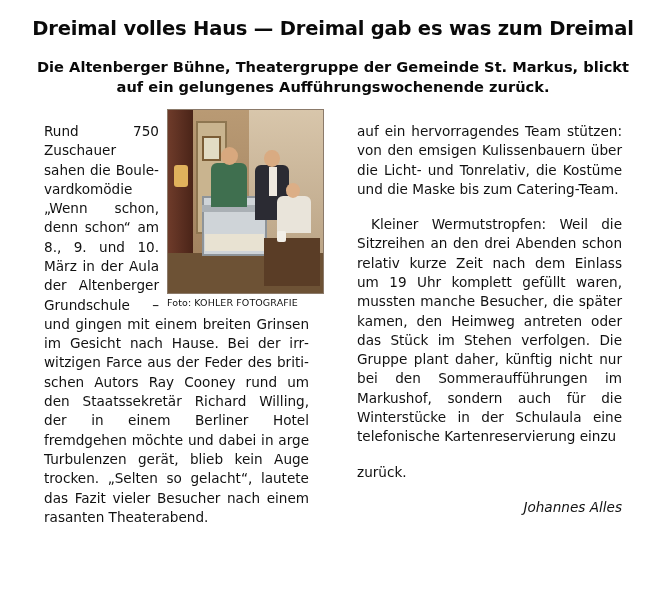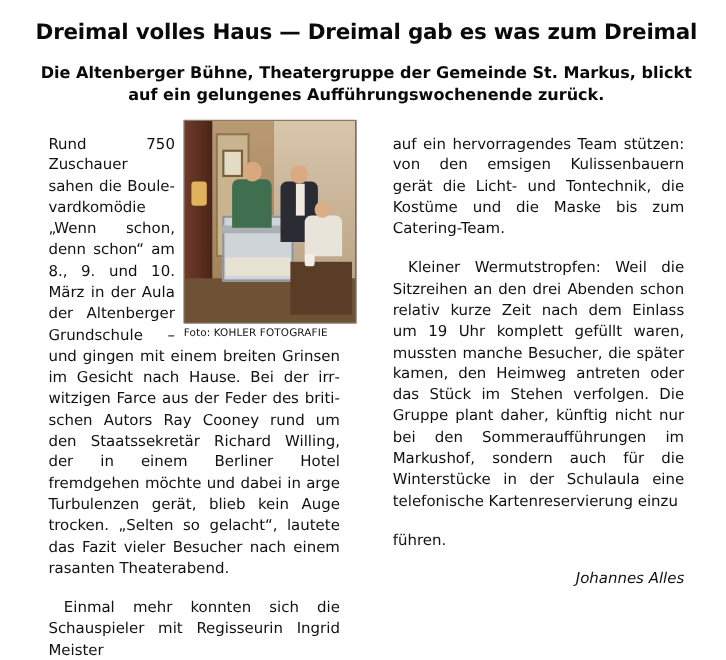--- a/index.html
+++ b/index.html
@@ -137,24 +137,23 @@
           <div class="ph-manB-shirt"></div>
           <div class="ph-manB-head"></div>
           <div class="ph-table"></div>
           <div class="ph-manC-body"></div>
           <div class="ph-manC-head"></div>
           <div class="ph-cup"></div>
         </div>
         <div class="credit">Foto: KOHLER FOTOGRAFIE</div>
       </div>
       <p>Rund 750 Zuschauer sahen die Boule­vardkomödie „Wenn schon, denn schon“ am 8., 9. und 10. März in der Aula der Altenberger Grundschule – und gingen mit einem breiten Grinsen im Gesicht nach Hause. Bei der irr­witzigen Farce aus der Feder des briti­schen Autors Ray Cooney rund um den Staatssekretär Richard Willing, der in einem Berliner Hotel fremdgehen möchte und dabei in arge Turbulenzen gerät, blieb kein Auge trocken. „Selten so gelacht“, lautete das Fazit vieler Be­sucher nach einem rasanten Theater­abend.</p>
-      <p class="indent">Einmal mehr konnten sich die Schau­spieler mit Regisseurin Ingrid Meister</p>
     </div>
 
     <div class="col">
-      <p>auf ein hervorragendes Team stützen: von den emsigen Kulissenbauern gerät die Licht- und Ton­technik, die Kostü­me und die Maske bis zum Catering-Team.</p>
+      <p>auf ein hervorragendes Team stützen: von den emsigen Kulissenbauern über die Licht- und Ton­relativ, die Kostü­me und die Maske bis zum Catering-Team.</p>
       <p class="indent">Kleiner Wermuts­tropfen: Weil die Sitzreihen an den drei Abenden schon relativ kurze Zeit nach dem Einlass um 19 Uhr komplett gefüllt waren, mussten manche Besu­cher, die später kamen, den Heimweg antreten oder das Stück im Stehen ver­folgen. Die Gruppe plant daher, künftig nicht nur bei den Sommeraufführungen im Markushof, sondern auch für die Winterstücke in der Schulaula eine telefonische Kartenreservierung einzu­</p>
-      <p>führen.</p>
+      <p>zurück.</p>
       <p class="lastline">Johannes Alles</p>
     </div>
 
   </div>
 </div>
 
 </body></html>

